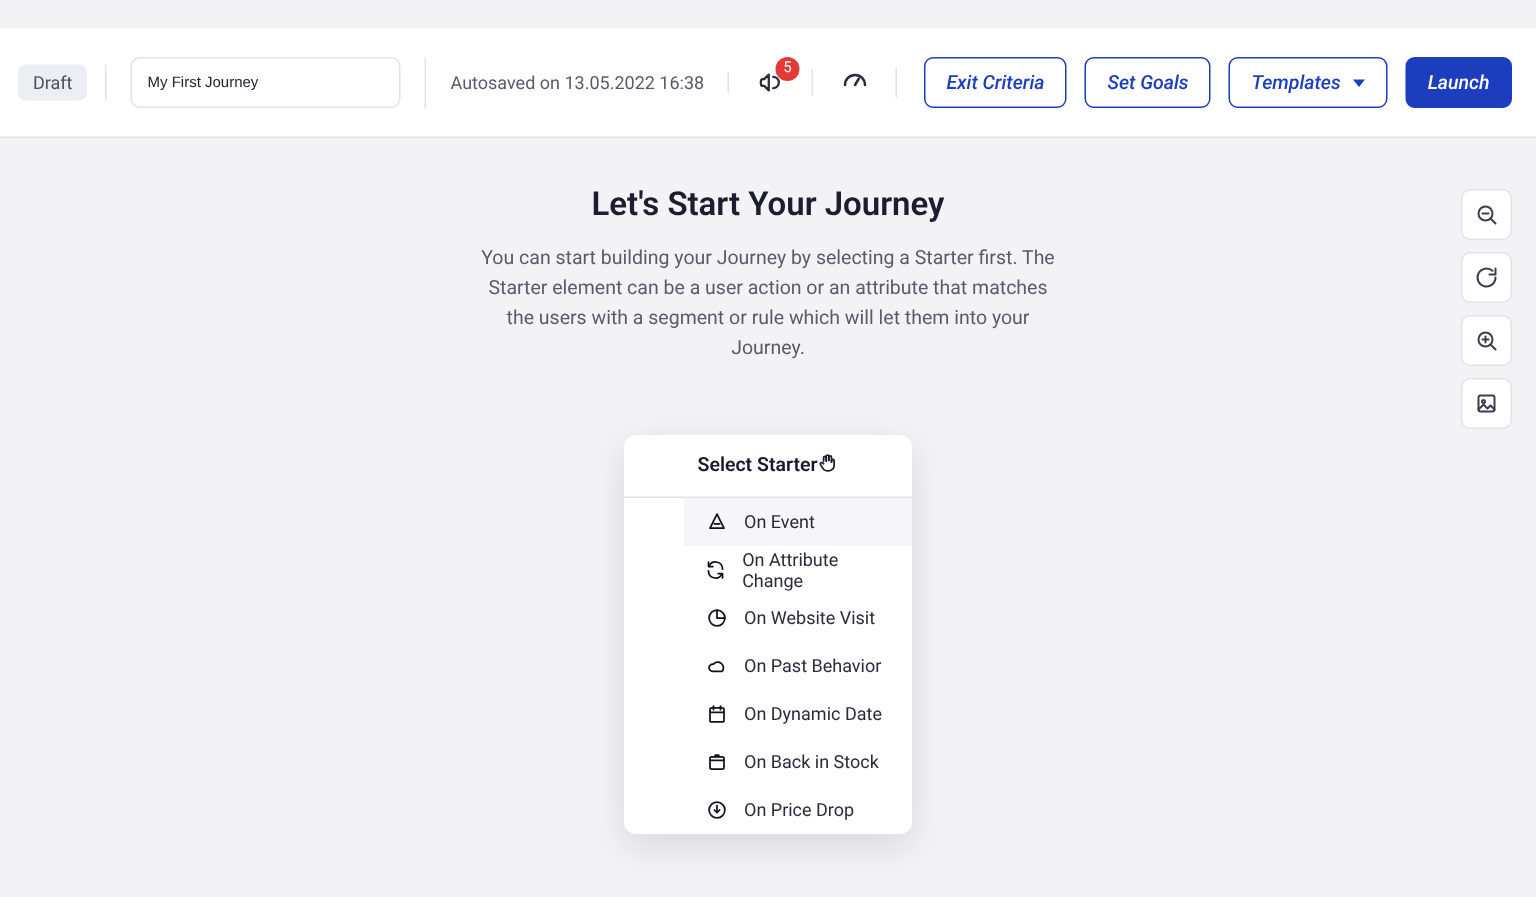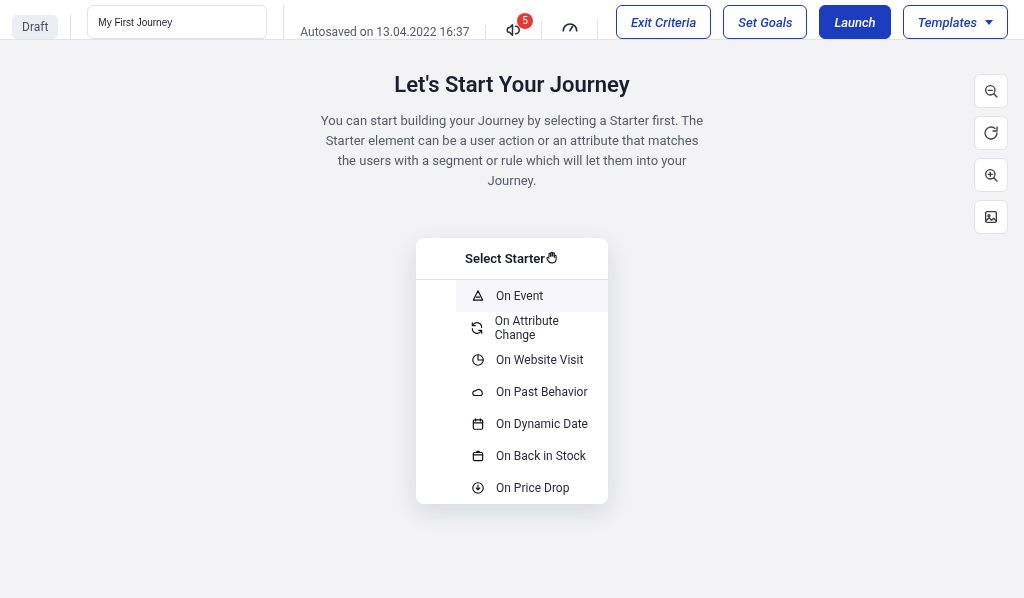--- a/index.html
+++ b/index.html
@@ -17,25 +17,26 @@
     margin: 0; padding: 0;
     width: 1024px; height: 598px;
     font-family: -apple-system, BlinkMacSystemFont, "Segoe UI", Roboto, Helvetica, Arial, sans-serif;
     color: var(--text);
     background: var(--bg);
     overflow: hidden;
   }
 
   
   .topbar {
-    height: 40px;
+    height: 73px;
     background: var(--white);
     border-bottom: 1px solid var(--border);
     display: flex;
-    align-items: flex-end;
+    align-items: center;
+    margin-top: 19px;
   }
   .tb-cell {
     display: flex;
     align-items: center;
     padding: 0 16px;
     border-right: 1px solid var(--border);
   }
   .tb-cell.narrow { padding: 0 12px; }
 
   .draft-badge {
@@ -215,21 +216,21 @@
 
   <div class="tb-cell narrow">
     <span class="draft-badge">Draft</span>
   </div>
 
   <div class="tb-cell">
     <input class="journey-name-input" type="text" value="My First Journey" style="">
   </div>
 
   <div class="tb-cell" style="flex:0 0 192px;">
-    <span class="autosave-text">Autosaved on 13.04.2022 16:37</span>
+    <span class="autosave-text">Autosaved on 13.05.2022 16:38</span>
   </div>
 
   <div class="tb-cell tb-icon-cell" style="width:56px;">
     <div class="notif-wrap">
       <span>
         <svg width="18" height="18" viewBox="0 0 24 24" fill="none" stroke="#2a2b3a" stroke-width="2" stroke-linecap="round" stroke-linejoin="round">
           <path d="M3 11v2a2 2 0 0 0 2 2h1l4 4V5L6 9H5a2 2 0 0 0-2 2z"></path>
           <path d="M14 7a5 5 0 0 1 0 10"></path>
         </svg>
       </span>
@@ -246,26 +247,26 @@
     </span>
   </div>
 
   <div class="tb-actions no-border">
     <div class="btn btn-outline">
       <span>Exit Criteria</span>
     </div>
     <div class="btn btn-outline">
       <span>Set Goals</span>
     </div>
-    <div class="btn btn-primary">
-      <span>Launch</span>
-    </div>
     <div class="btn btn-outline">
       <span>Templates</span>
       <span class="caret"></span>
+    </div>
+    <div class="btn btn-primary">
+      <span>Launch</span>
     </div>
   </div>
 </div>
 
 <div class="canvas">
 
   <div class="intro">
     <h1 class="page-title">Let's Start Your Journey</h1>
     <p class="page-sub">You can start building your Journey by selecting a Starter first. The Starter element can be a user action or an attribute that matches the users with a segment or rule which will let them into your Journey.</p>
   </div>

